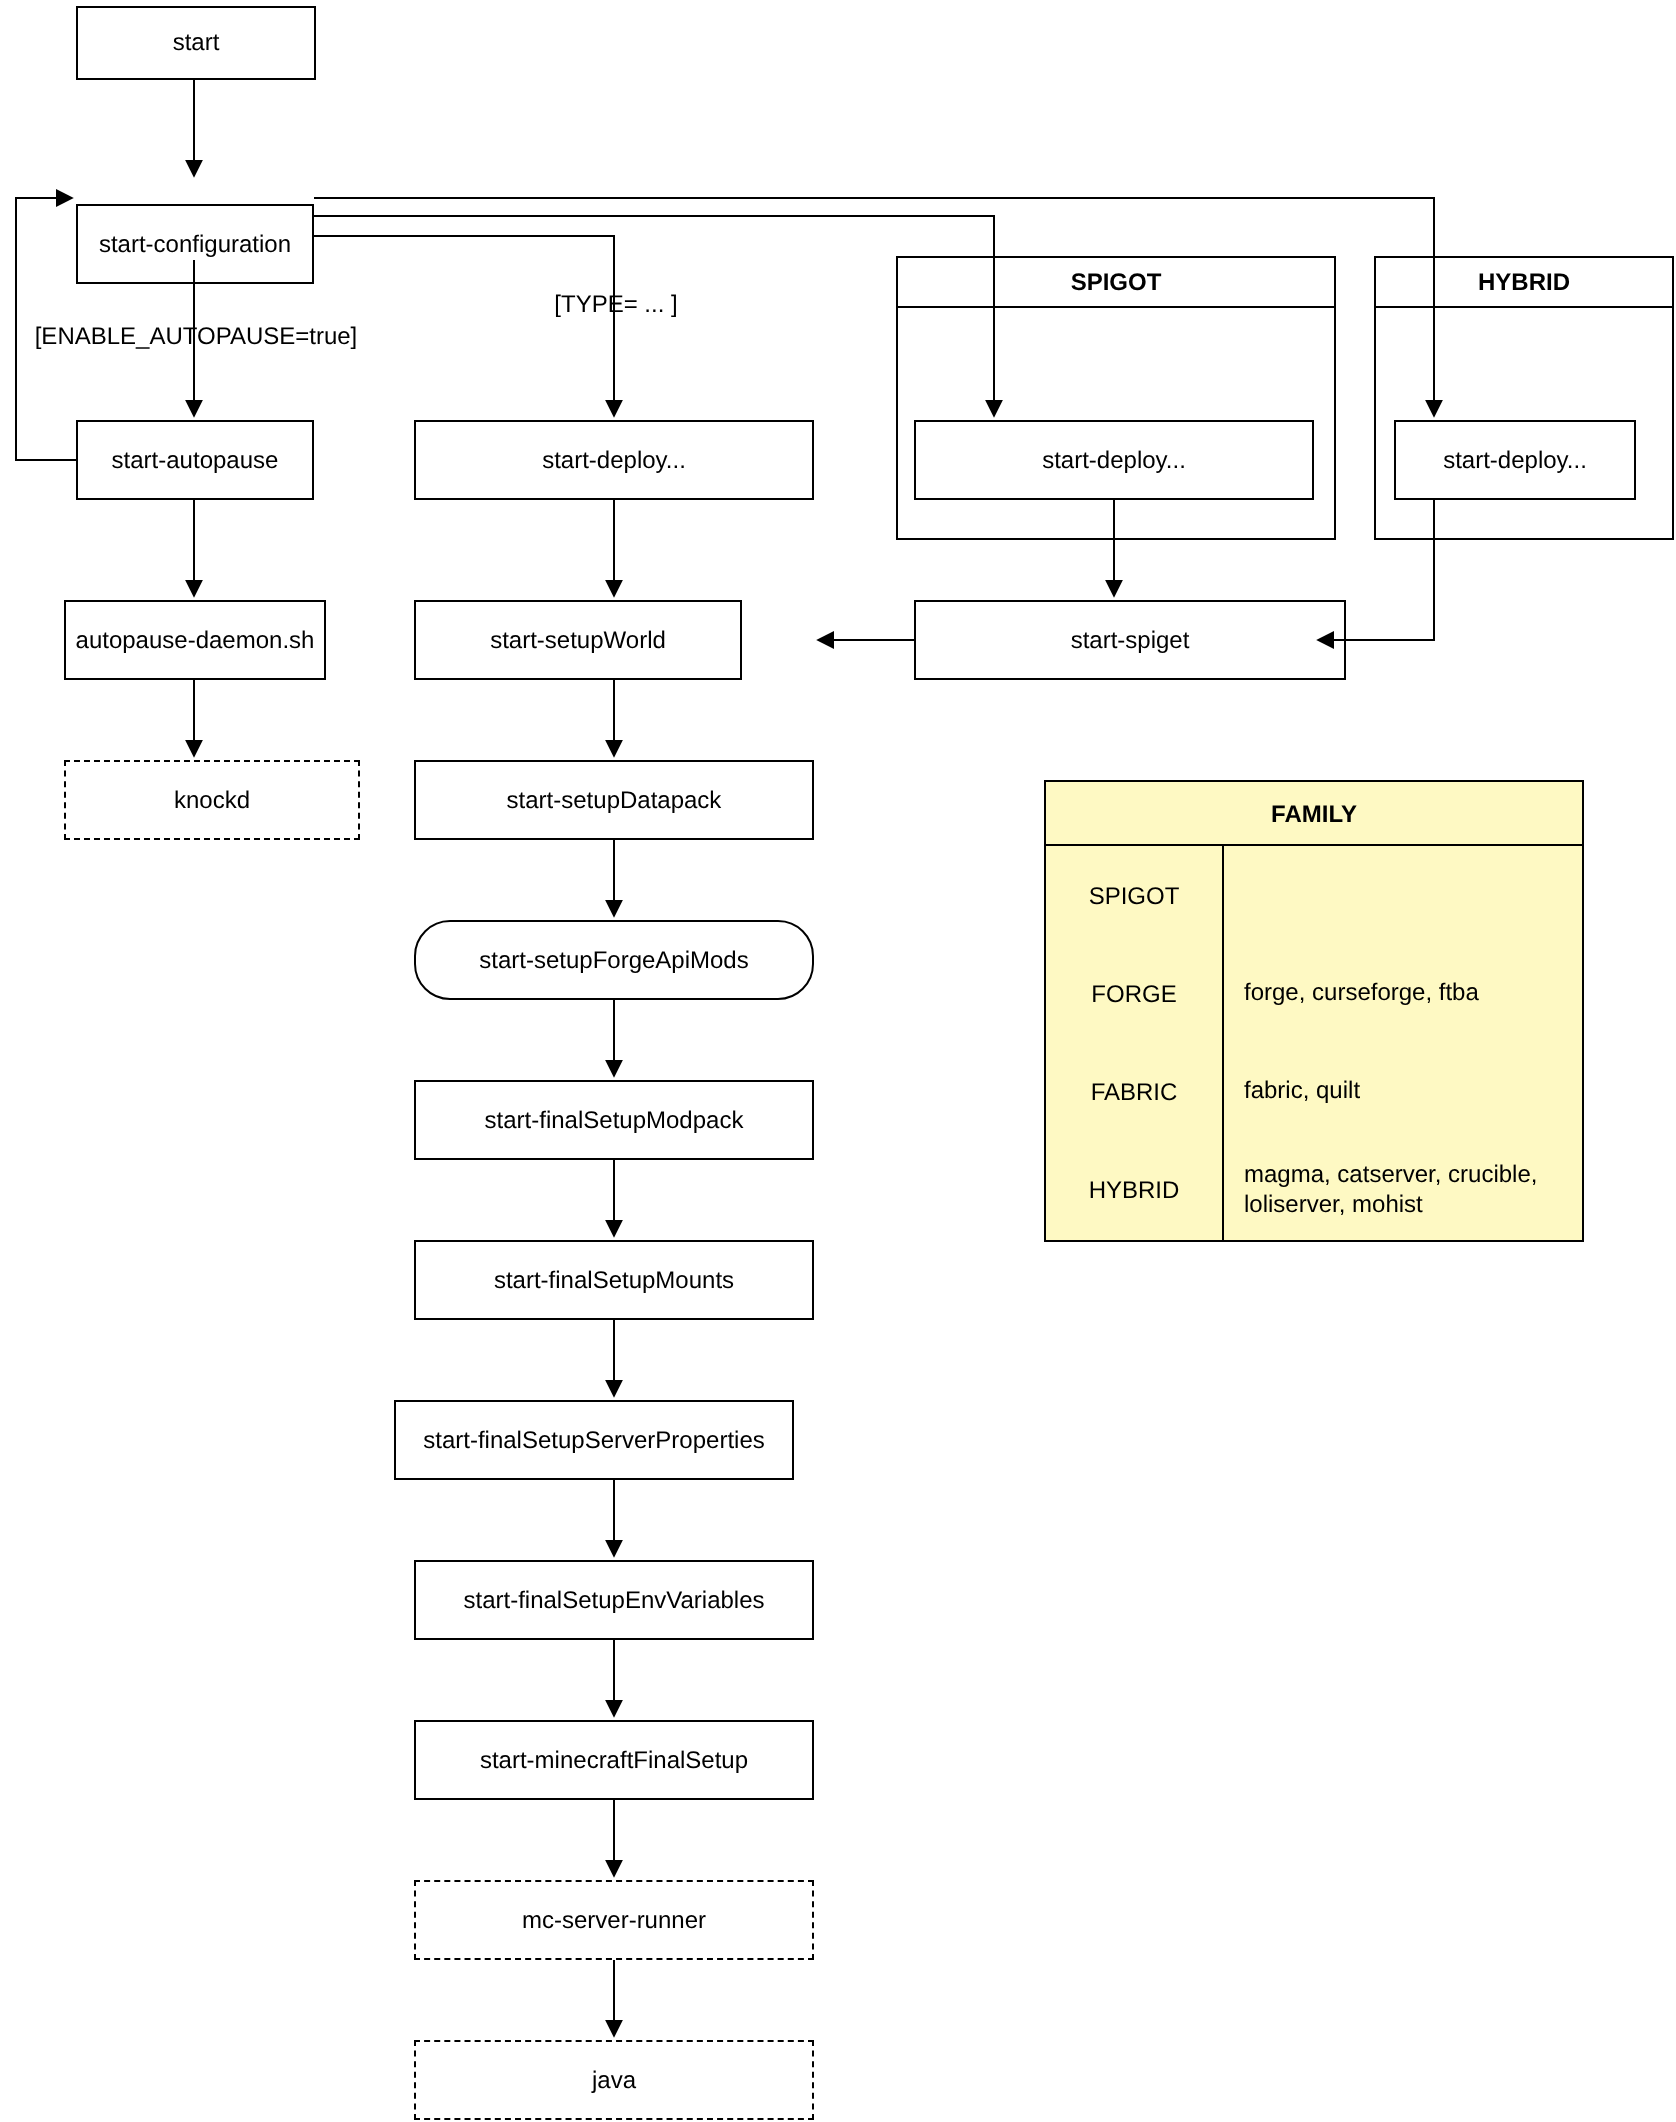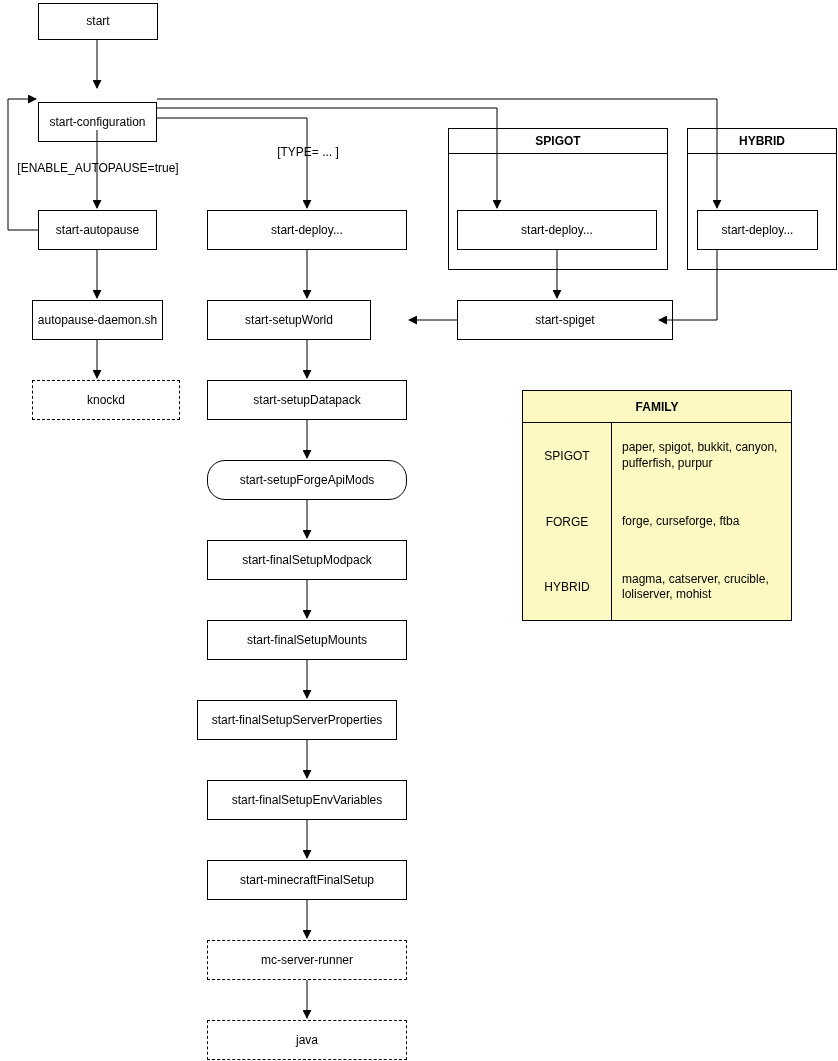--- a/index.html
+++ b/index.html
@@ -168,25 +168,28 @@
   </div>
 
   <div class="edge-label" style="left:98px; top:168px;">[ENABLE_AUTOPAUSE=true]</div>
   <div class="edge-label" style="left:308px; top:152px;">[TYPE= ... ]</div>
 
   <div class="family-table">
     <div class="ft-header">FAMILY</div>
     <div class="ft-body">
       <div class="ft-row">
         <div class="ft-label">SPIGOT</div>
-        <div class="ft-value">paper, spigot, bukkit, canyon, pufferfish, purpur</div>
       </div>
       <div class="ft-row">
         <div class="ft-label">FORGE</div>
         <div class="ft-value">forge, curseforge, ftba</div>
+      </div>
+      <div class="ft-row">
+        <div class="ft-label">FABRIC</div>
+        <div class="ft-value">fabric, quilt</div>
       </div>
       <div class="ft-row">
         <div class="ft-label">HYBRID</div>
         <div class="ft-value">magma, catserver, crucible, loliserver, mohist</div>
       </div>
     </div>
   </div>
 
   <svg class="edges" width="838" height="1061" viewBox="0 0 838 1061">
     <defs>

